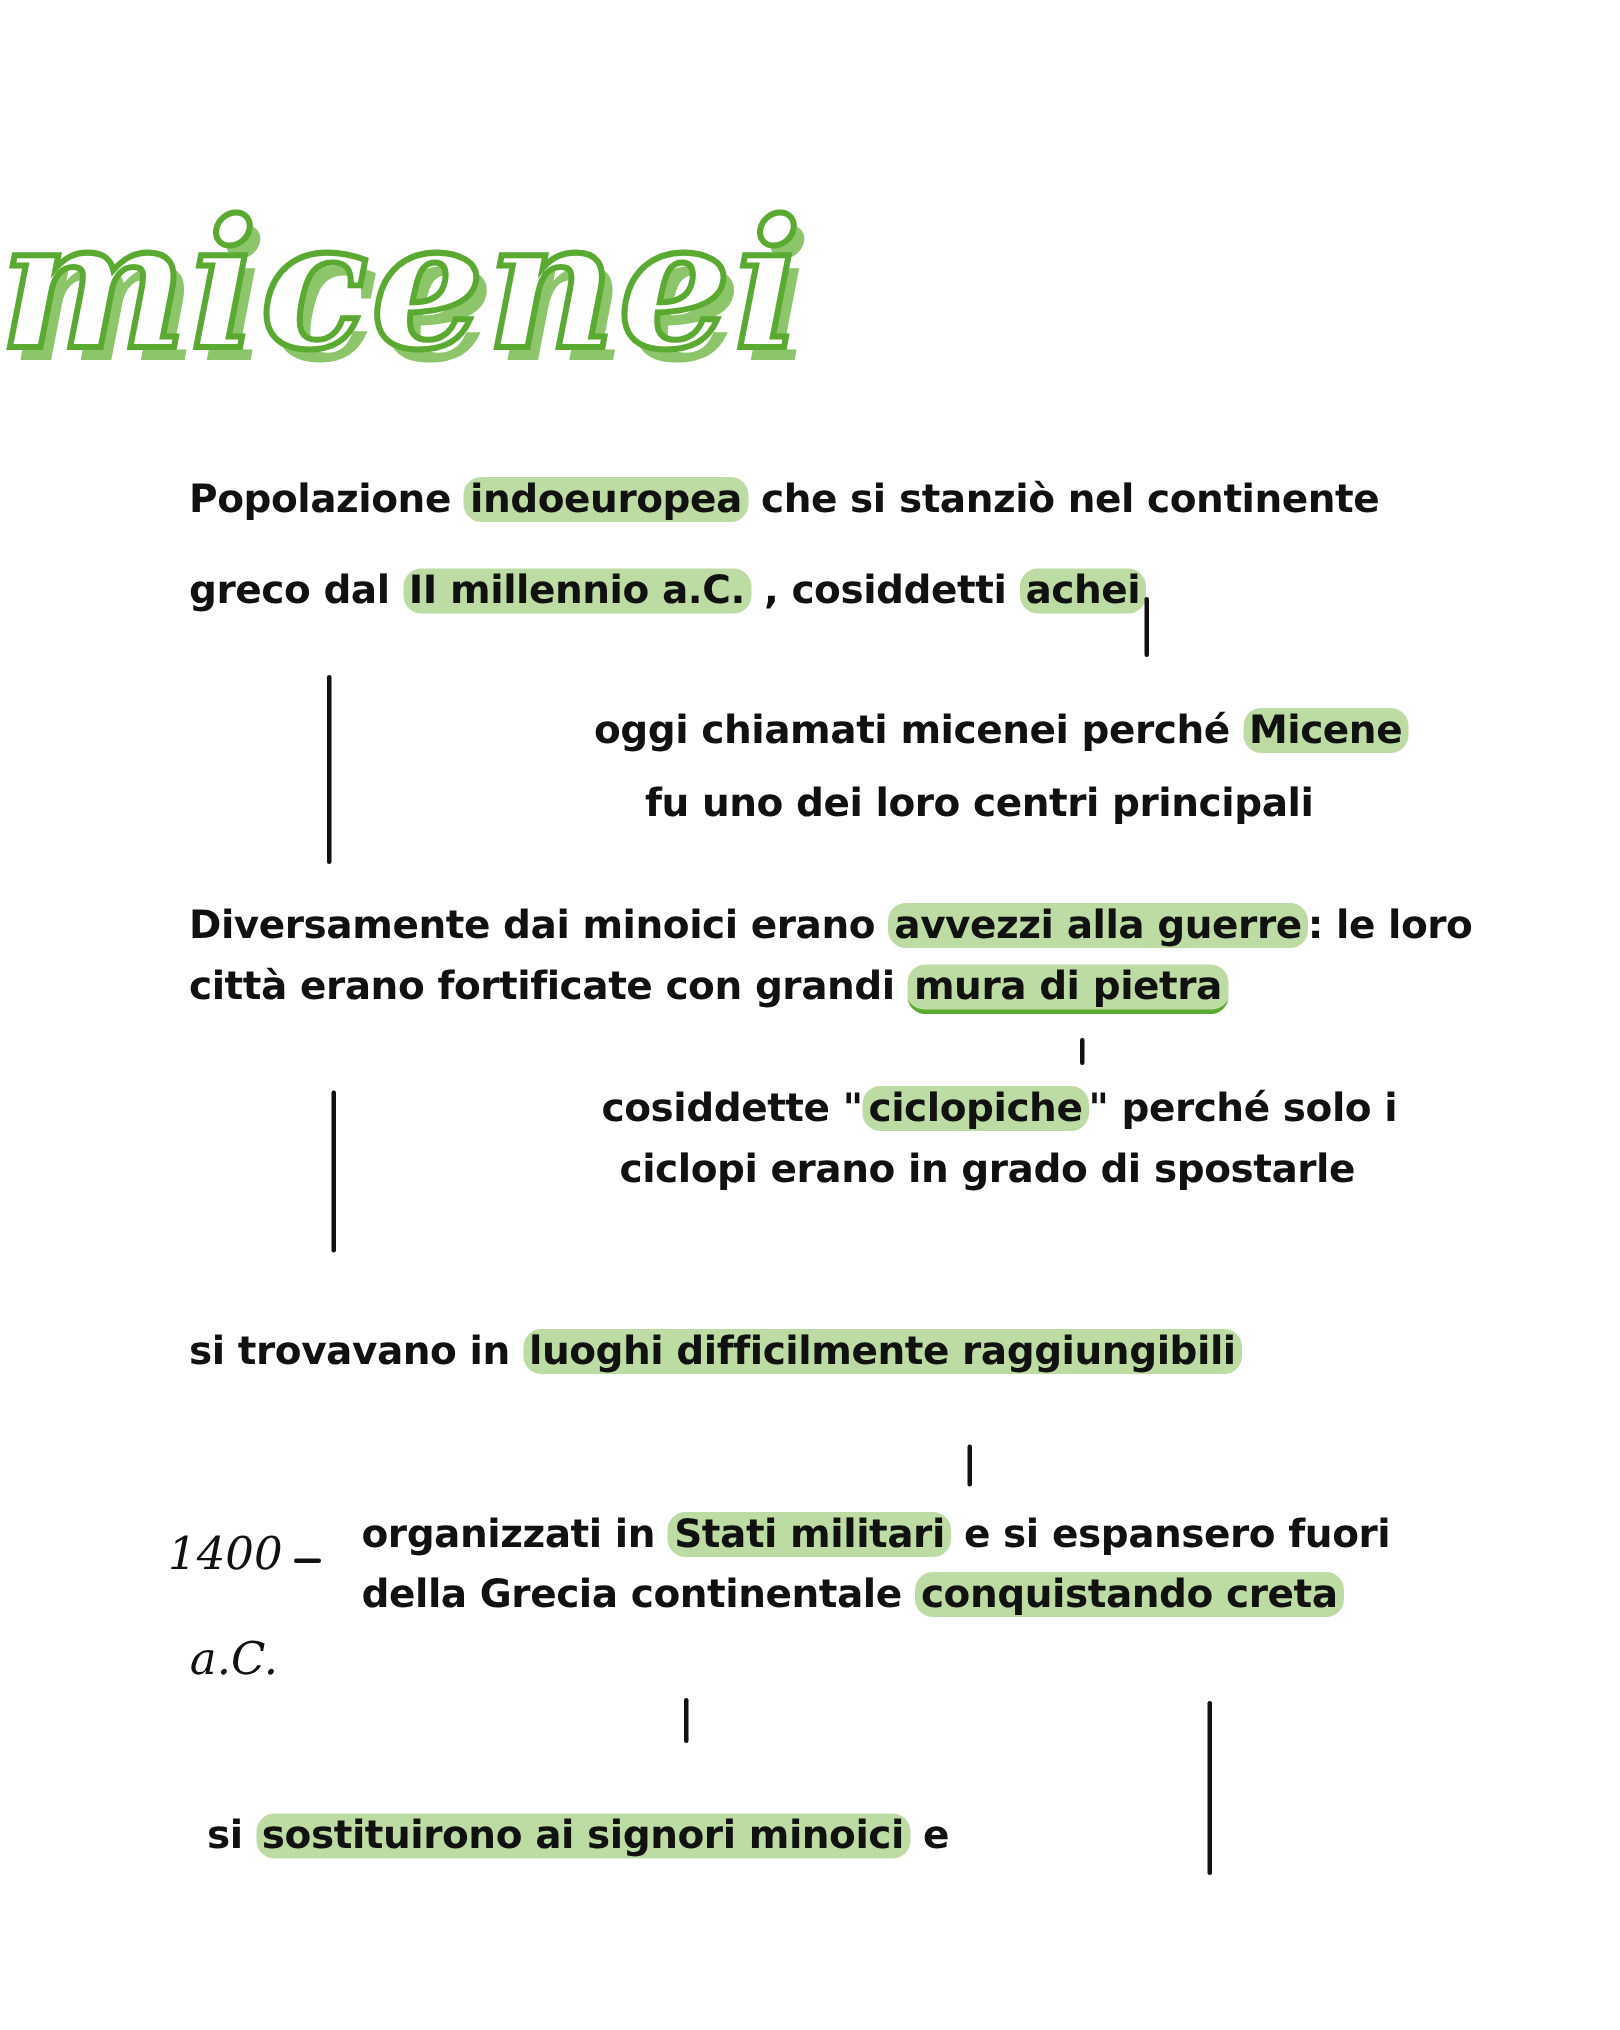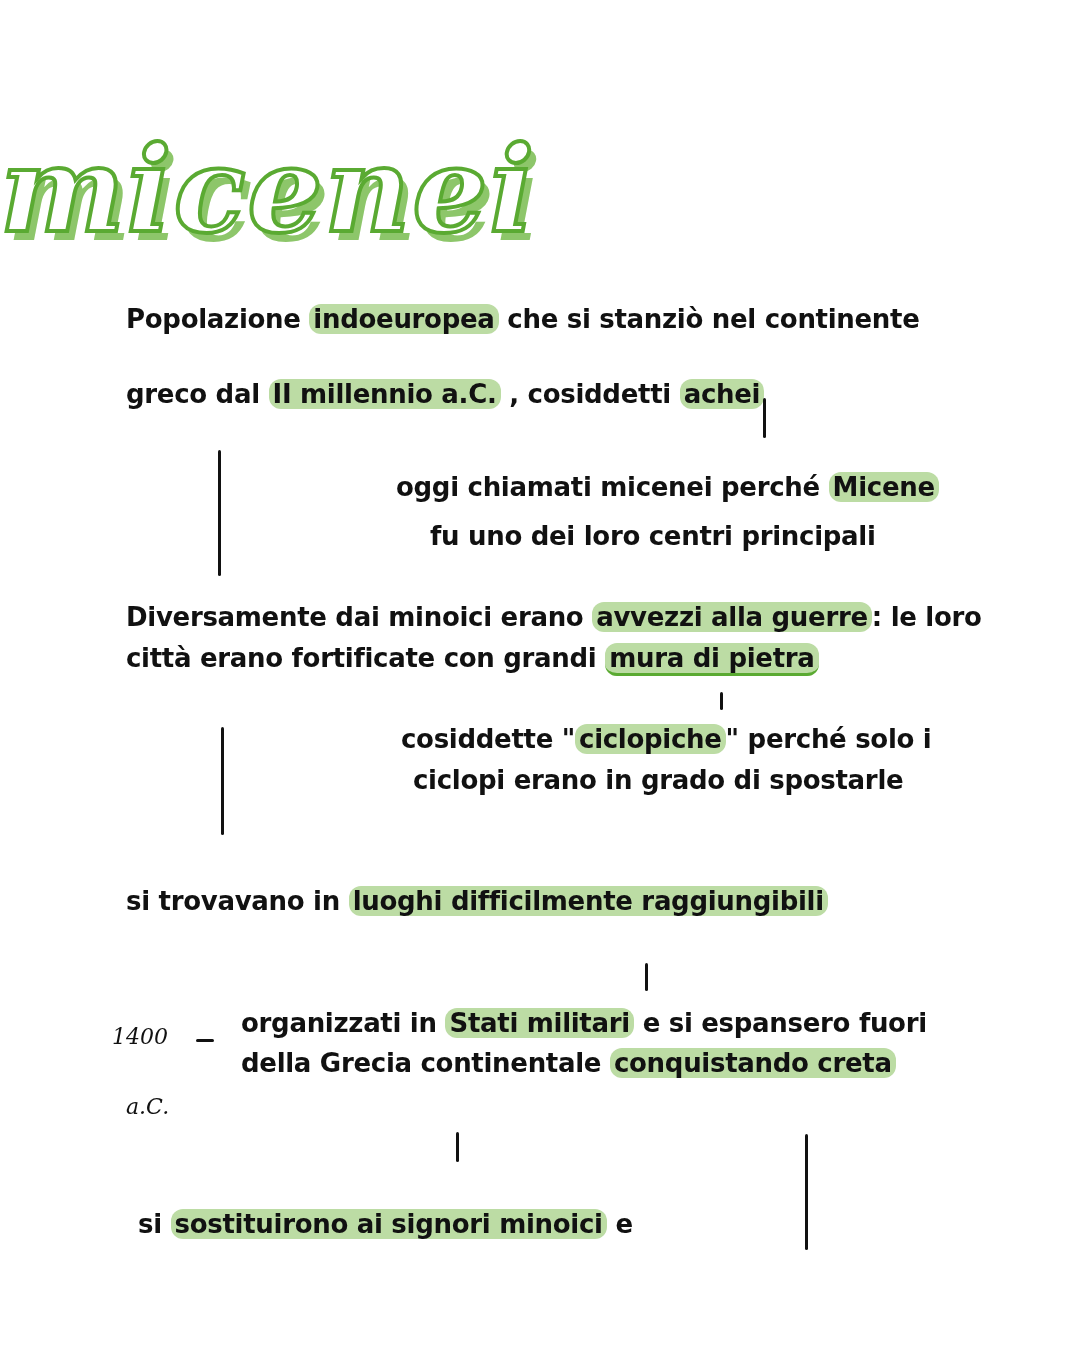--- a/index.html
+++ b/index.html
@@ -13,30 +13,30 @@
     -webkit-text-stroke: 4px #5aaa32;
     text-shadow: 7px 9px 0 #8dc66a;
   }
   .line { position: absolute; font-size: 26px; font-weight: bold; white-space: nowrap;
           letter-spacing: -0.3px; line-height: 40px; }
   .hl { background: #bcdca4; border-radius: 12px; padding: 0 4px; }
   .ul { border-bottom: 3px solid #5aaa32; }
   .vbar { position: absolute; width: 3px; background: #111111; border-radius: 2px; }
   .dash { position: absolute; height: 3px; width: 18px; background: #111111; border-radius: 2px; }
   .hand { position: absolute; font-family: "DejaVu Serif", serif; font-style: italic;
-          font-size: 22px; line-height: 26px; color: #111111; text-align: left; }
+          font-size: 30px; line-height: 26px; color: #111111; text-align: center; }
 </style>
 </head>
 <body>
 
 <div>
 
   <div class="title">micenei</div>
 
-  <div class="line" style="left:126px; top:299px;">
+  <div class="line" style="left:126px; top:313px;">
     <span>Popolazione </span><span class="hl">indoeuropea</span><span> che si stanziò nel continente</span>
   </div>
   <div class="line" style="left:126px; top:374px;">
     <span>greco dal </span><span class="hl">II millennio a.C.</span><span> , cosiddetti </span><span class="hl">achei</span>
   </div>
 
   <div class="vbar" style="left:763px; top:398px; height:40px;"></div>
   <div class="vbar" style="left:218px; top:450px; height:126px;"></div>
 
   <div class="line" style="left:396px; top:467px;">

